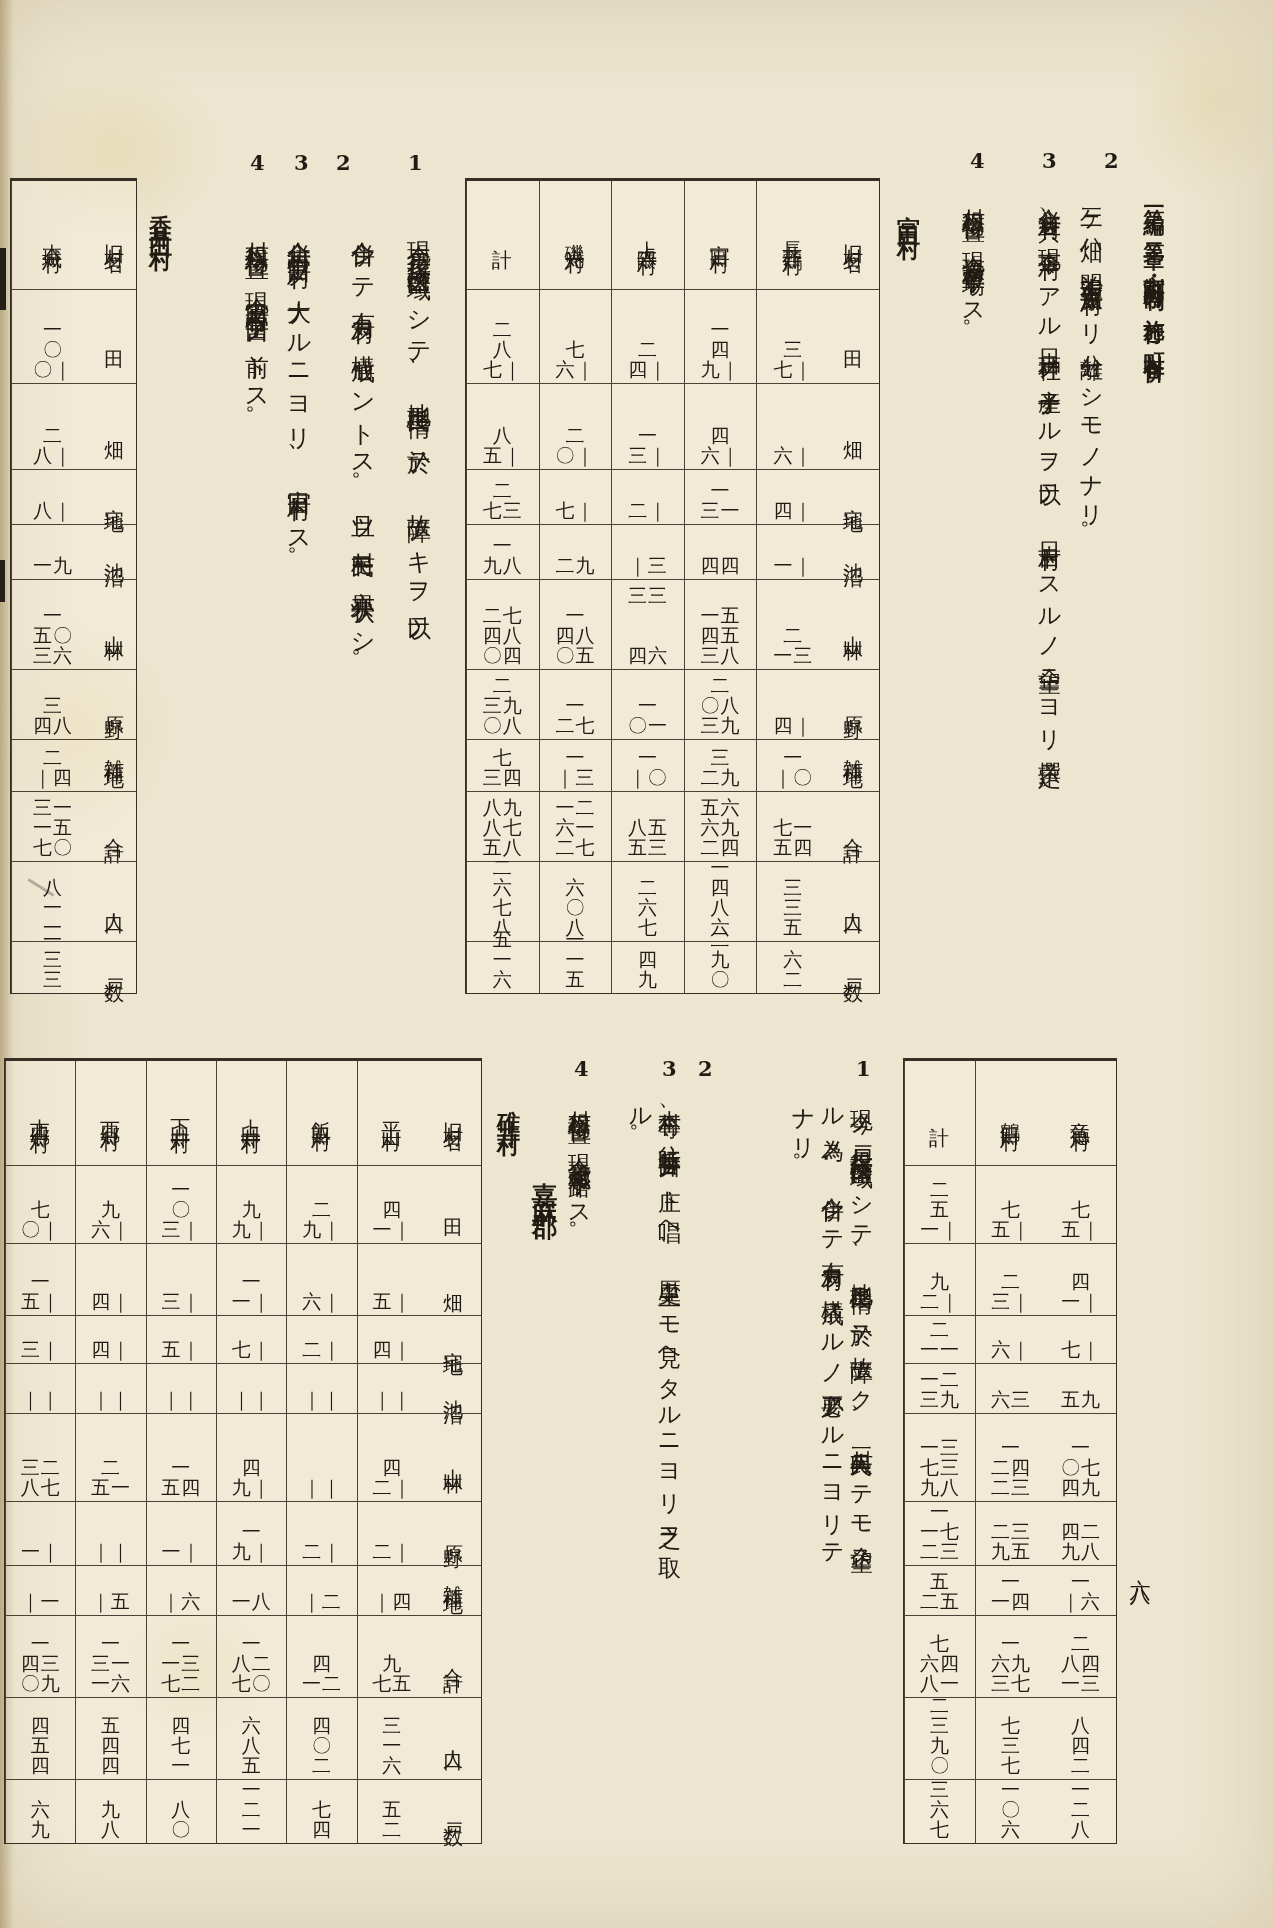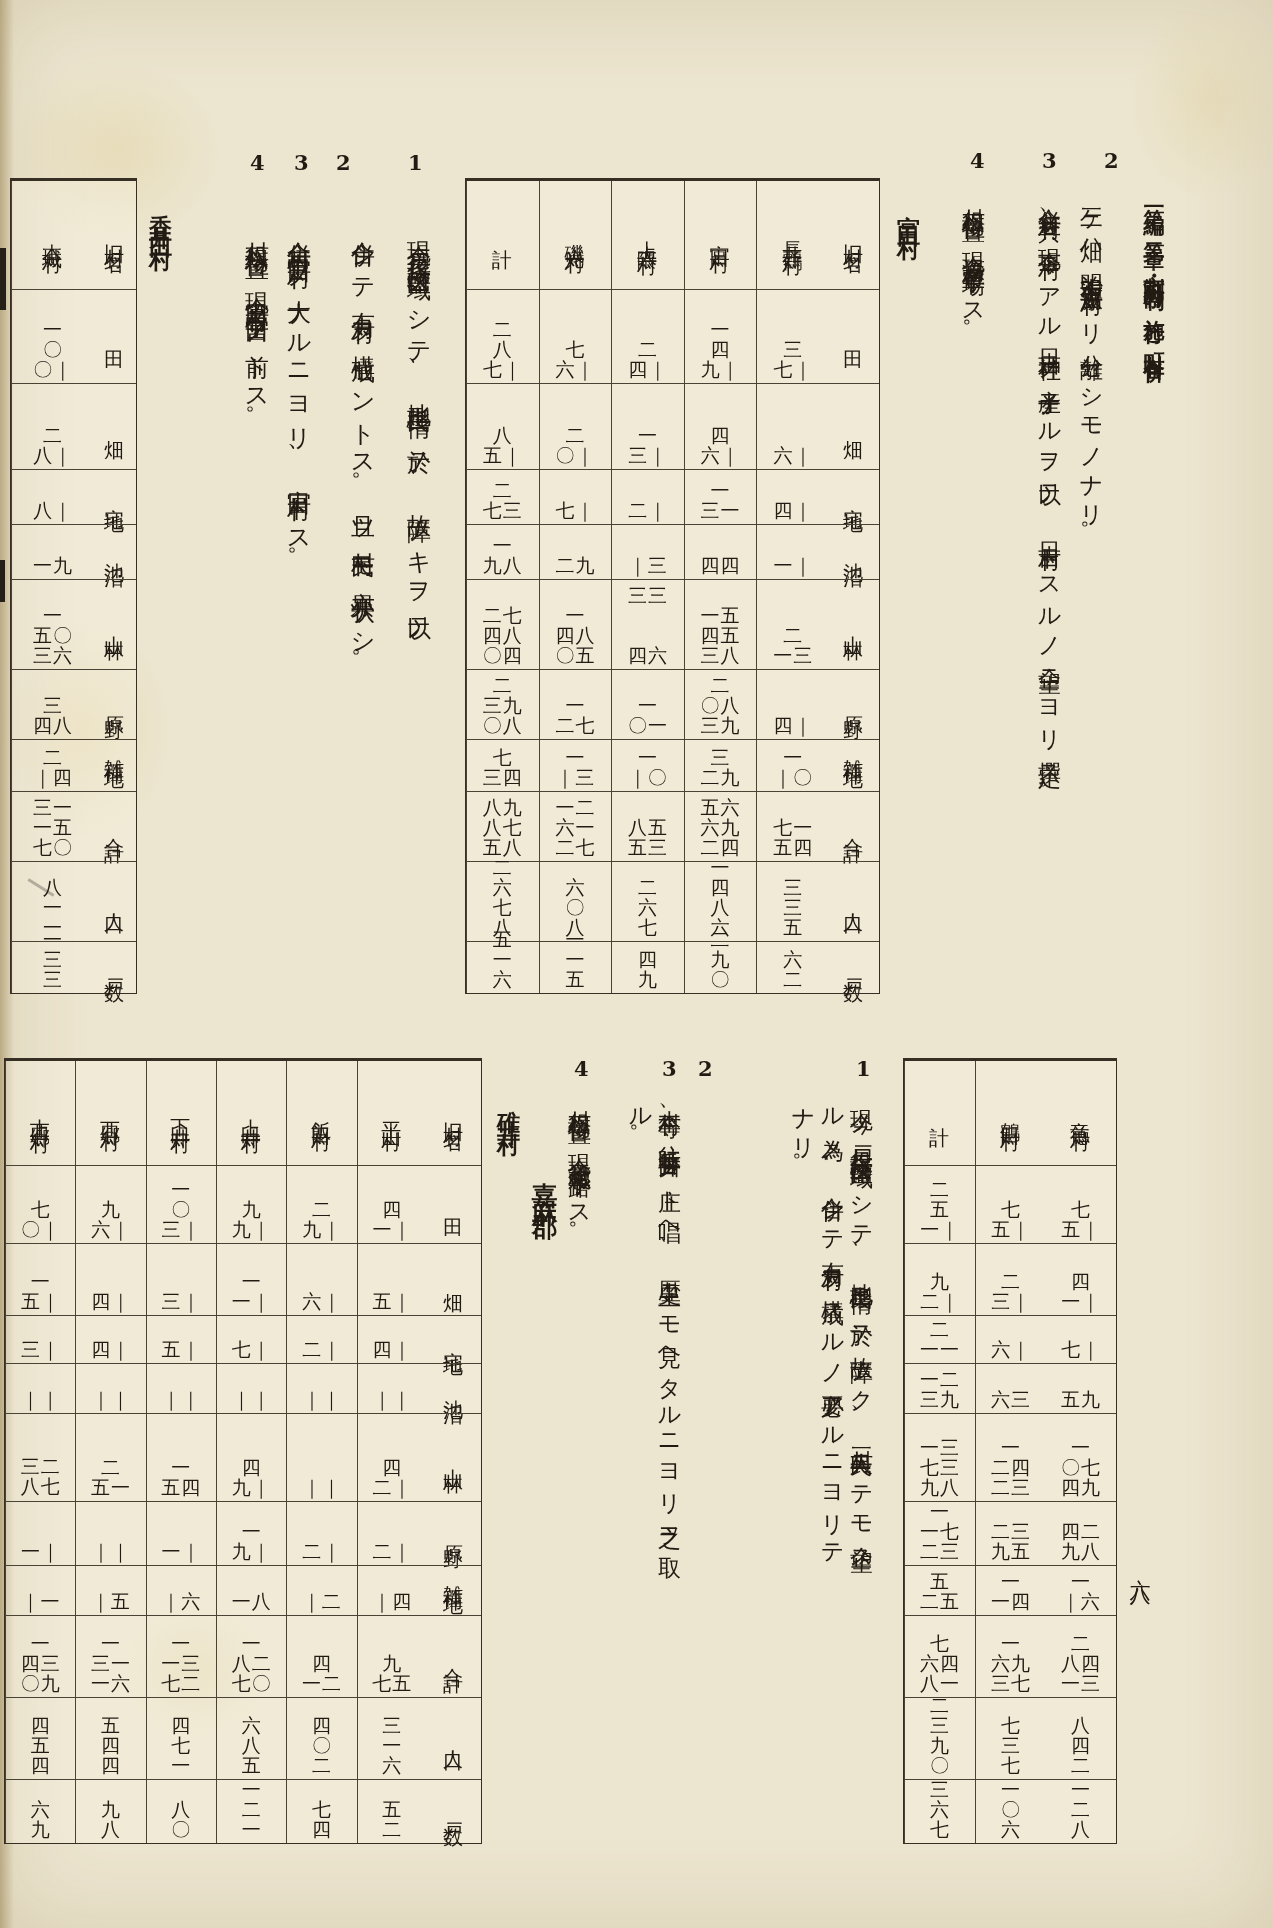--- a/index.html
+++ b/index.html
@@ -848,21 +848,21 @@
         <div class="tcell" style="height: 72px;">
           <div class="cr">一</div>
           <div class="cr">五｜</div>
         </div>
         <div class="tcell" style="height: 48px;">
           <div class="cr">三｜</div>
         </div>
         <div class="tcell" style="height: 50px;">
           <div class="cr">｜｜</div>
         </div>
-        <div class="tcell" style="height: 88px; font-family: Liberation Serif, serif;">
+        <div class="tcell" style="height: 88px;">
           <div class="cr">三二</div>
           <div class="cr">八七</div>
         </div>
         <div class="tcell" style="height: 64px;">
           <div class="cr">一｜</div>
         </div>
         <div class="tcell" style="height: 50px;">
           <div class="cr">｜一</div>
         </div>
         <div class="tcell" style="height: 82px;">

